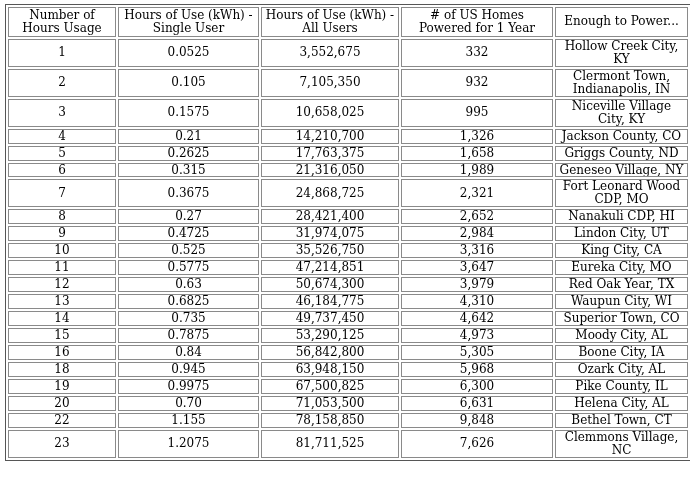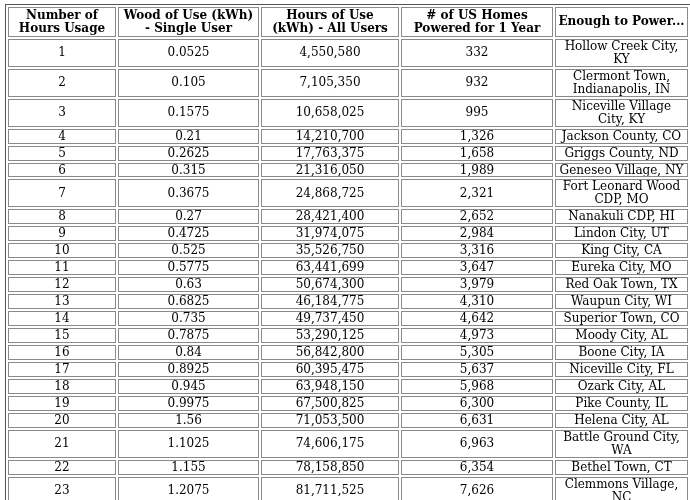--- a/index.html
+++ b/index.html
@@ -34,21 +34,21 @@
   table.data-table th,
   table.data-table td {
     border: 1px solid var(--border-cell);
     box-sizing: border-box;
     padding: 0 2px;
     text-align: center;
     vertical-align: middle;
     overflow: hidden;
   }
   table.data-table th {
-    font-weight: bold;
+    font-weight: normal;
     padding: 1px 2px;
   }
   col.c0 { width: 108px; }
   col.c1 { width: 141px; }
   col.c2 { width: 138px; }
   col.c3 { width: 152px; }
   col.c4 { width: 133px; }
 </style>
 </head>
 <body>
@@ -58,31 +58,31 @@
     <colgroup>
       <col class="c0">
         <col class="c1">
         <col class="c2">
         <col class="c3">
         <col class="c4">
     </colgroup>
     <thead>
       <tr>
         <th>Number of Hours Usage</th>
-        <th>Wood of Use (kWh) - Single User</th>
+        <th>Hours of Use (kWh) - Single User</th>
         <th>Hours of Use (kWh) - All Users</th>
         <th># of US Homes Powered for 1 Year</th>
         <th>Enough to Power...</th>
       </tr>
     </thead>
     <tbody id="table-body">
         <tr>
           <td>1</td>
           <td>0.0525</td>
-          <td>4,550,580</td>
+          <td>3,552,675</td>
           <td>332</td>
           <td>Hollow Creek City, KY</td>
         </tr>
         <tr>
           <td>2</td>
           <td>0.105</td>
           <td>7,105,350</td>
           <td>932</td>
           <td>Clermont Town, Indianapolis, IN</td>
         </tr>
@@ -138,30 +138,30 @@
         <tr>
           <td>10</td>
           <td>0.525</td>
           <td>35,526,750</td>
           <td>3,316</td>
           <td>King City, CA</td>
         </tr>
         <tr>
           <td>11</td>
           <td>0.5775</td>
-          <td>63,441,699</td>
+          <td>47,214,851</td>
           <td>3,647</td>
           <td>Eureka City, MO</td>
         </tr>
         <tr>
           <td>12</td>
           <td>0.63</td>
           <td>50,674,300</td>
           <td>3,979</td>
-          <td>Red Oak Town, TX</td>
+          <td>Red Oak Year, TX</td>
         </tr>
         <tr>
           <td>13</td>
           <td>0.6825</td>
           <td>46,184,775</td>
           <td>4,310</td>
           <td>Waupun City, WI</td>
         </tr>
         <tr>
           <td>14</td>
@@ -178,59 +178,45 @@
           <td>Moody City, AL</td>
         </tr>
         <tr>
           <td>16</td>
           <td>0.84</td>
           <td>56,842,800</td>
           <td>5,305</td>
           <td>Boone City, IA</td>
         </tr>
         <tr>
-          <td>17</td>
-          <td>0.8925</td>
-          <td>60,395,475</td>
-          <td>5,637</td>
-          <td>Niceville City, FL</td>
-        </tr>
-        <tr>
           <td>18</td>
           <td>0.945</td>
           <td>63,948,150</td>
           <td>5,968</td>
           <td>Ozark City, AL</td>
         </tr>
         <tr>
           <td>19</td>
           <td>0.9975</td>
           <td>67,500,825</td>
           <td>6,300</td>
           <td>Pike County, IL</td>
         </tr>
         <tr>
           <td>20</td>
-          <td>1.56</td>
+          <td>0.70</td>
           <td>71,053,500</td>
           <td>6,631</td>
           <td>Helena City, AL</td>
         </tr>
         <tr>
-          <td>21</td>
-          <td>1.1025</td>
-          <td>74,606,175</td>
-          <td>6,963</td>
-          <td>Battle Ground City, WA</td>
-        </tr>
-        <tr>
           <td>22</td>
           <td>1.155</td>
           <td>78,158,850</td>
-          <td>6,354</td>
+          <td>9,848</td>
           <td>Bethel Town, CT</td>
         </tr>
         <tr>
           <td>23</td>
           <td>1.2075</td>
           <td>81,711,525</td>
           <td>7,626</td>
           <td>Clemmons Village, NC</td>
         </tr>
       </tbody>

